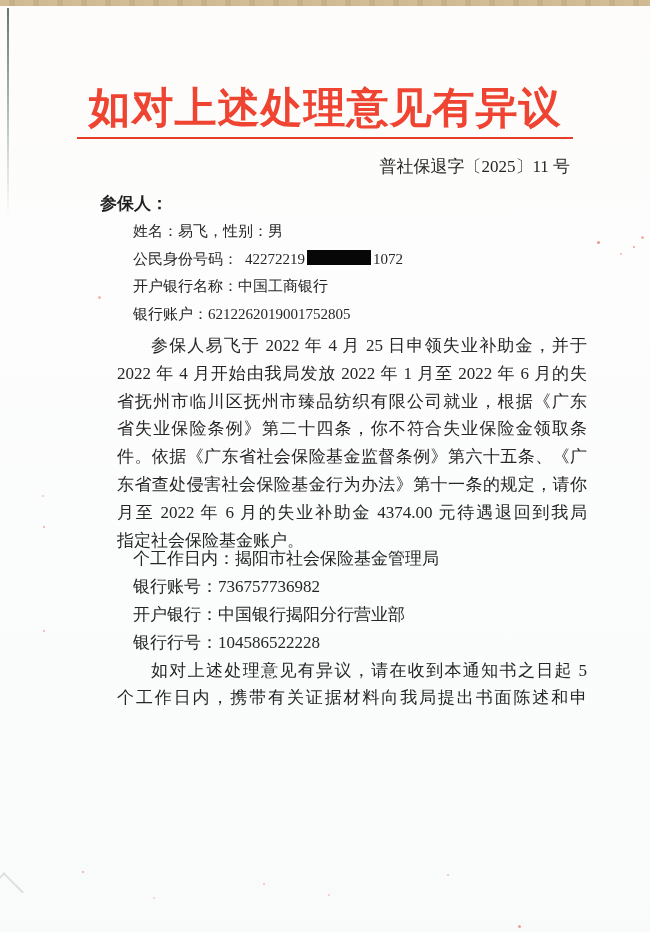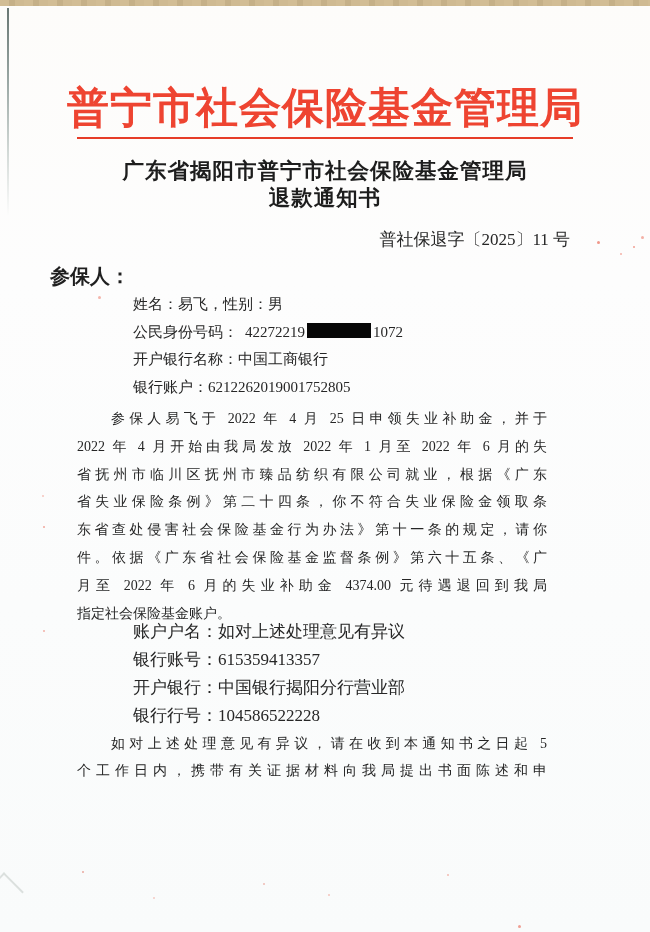--- a/index.html
+++ b/index.html
@@ -37,34 +37,34 @@
     font-size:21.5px;line-height:27px;
     font-weight:bold;letter-spacing:1px;
     color:#1d1d1d;
   }
   .ref-line{
     margin-top:17px;margin-right:80px;
     text-align:right;
     font-size:17px;line-height:21px;
   }
   .recipient-label{
-    margin-top:13px;padding-left:50px;
-    font-size:20px;line-height:27.8px;
+    margin-top:13px;padding-left:100px;
+    font-size:17px;line-height:27.8px;
     font-weight:bold;color:#1f1f1f;
   }
   .details{padding-left:133px;font-size:15px;line-height:27.8px;}
   .dline{white-space:nowrap;}
   .gap{margin-right:7px;}
   .redact{
     display:inline-block;width:64px;height:15px;
     background:#070707;vertical-align:-1px;margin:0 2px;
   }
   .para{
-    margin-left:77px;width:470px;
-    font-size:14px;line-height:27.8px;
+    margin-left:117px;width:470px;
+    font-size:17px;line-height:27.8px;
   }
   .para .tline{text-align:justify;text-align-last:justify;}
   .para.indent-first .tline:first-child{padding-left:34px;}
   .para.flush-last .tline:last-child{text-align-last:left;}
   .para1{margin-top:3px;}
   .account-block{margin-top:-9px;padding-left:133px;font-size:17px;line-height:27.8px;}
   .account-block .dline{text-align:left;}
   .speck{position:absolute;border-radius:50%;}
   .corner-artifact{
     position:absolute;left:-10px;top:878px;width:26px;height:26px;
@@ -73,53 +73,49 @@
   }
 </style>
 </head>
 <body>
 
 <div class="page">
 
   <div class="paper-top-edge"></div>
   <div class="scanner-edge-line"></div>
 
-  <div class="agency">普宁市社会保险基金管理局</div>
+  <div class="agency">如对上述处理意见有异议</div>
   <hr class="agency-underline">
 
-  <div class="doc-title">
-    <div>广东省揭阳市普宁市社会保险基金管理局</div>
-    <div>退款通知书</div>
-  </div>
 
   <div class="ref-line">普社保退字〔2025〕11 号</div>
 
   <div class="recipient-label">参保人：</div>
 
   <div class="details">
     <div class="dline">姓名：易飞，性别：男</div>
     <div class="dline"><span class="gap">公民身份号码：</span><span>42272219</span><span class="redact"></span><span>1072</span></div>
     <div class="dline">开户银行名称：中国工商银行</div>
     <div class="dline">银行账户：6212262019001752805</div>
   </div>
 
   <div class="para para1 indent-first flush-last">
       <div class="tline">参保人易飞于 2022 年 4 月 25 日申领失业补助金，并于</div>
       <div class="tline">2022 年 4 月开始由我局发放 2022 年 1 月至 2022 年 6 月的失</div>
       <div class="tline">省抚州市临川区抚州市臻品纺织有限公司就业，根据《广东</div>
       <div class="tline">省失业保险条例》第二十四条，你不符合失业保险金领取条</div>
+      <div class="tline">件。依据《广东省社会保险基金监督条例》第六十五条、《广</div>
       <div class="tline">东省查处侵害社会保险基金行为办法》第十一条的规定，请你</div>
-      <div class="tline">件。依据《广东省社会保险基金监督条例》第六十五条、《广</div>
       <div class="tline">月至 2022 年 6 月的失业补助金 4374.00 元待遇退回到我局</div>
       <div class="tline">指定社会保险基金账户。</div>
     </div>
 
   <div class="account-block">
-      <div class="dline">账户户名：如对上述处理意见有异议</div>
-      <div class="dline">银行账号：615359413357</div>
+      <div class="dline">个工作日内：揭阳市社会保险基金管理局</div>
+      <div class="dline">银行账号：736757736982</div>
       <div class="dline">开户银行：中国银行揭阳分行营业部</div>
       <div class="dline">银行行号：104586522228</div>
     </div>
 
   <div class="para indent-first">
       <div class="tline">如对上述处理意见有异议，请在收到本通知书之日起 5</div>
       <div class="tline">个工作日内，携带有关证据材料向我局提出书面陈述和申</div>
     </div>
 
   <div class="speck" style="left:597px;top:241px;width:3px;height:3px;background:rgba(232,84,62,.6);"></div>

